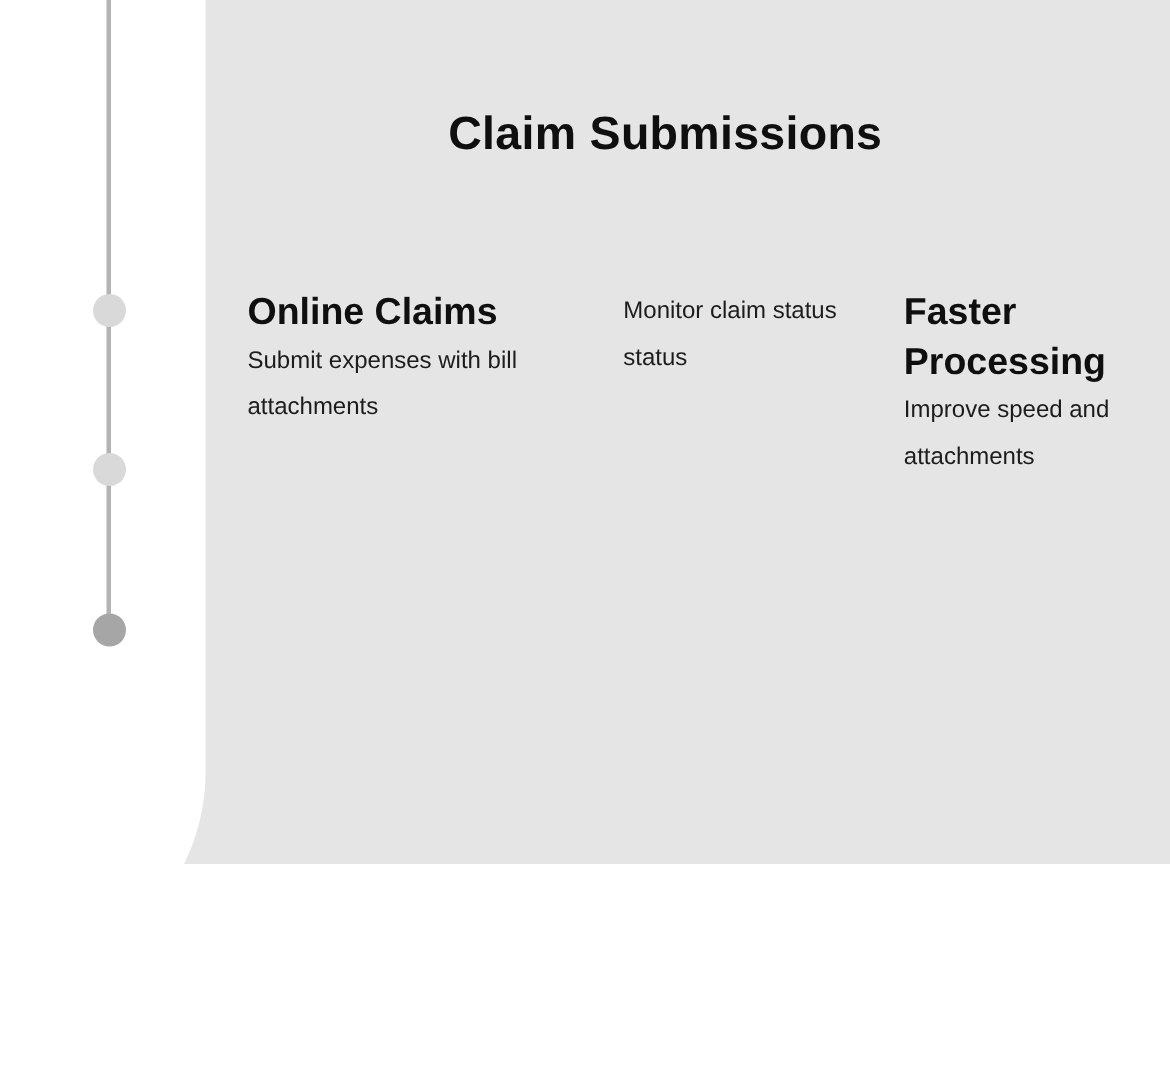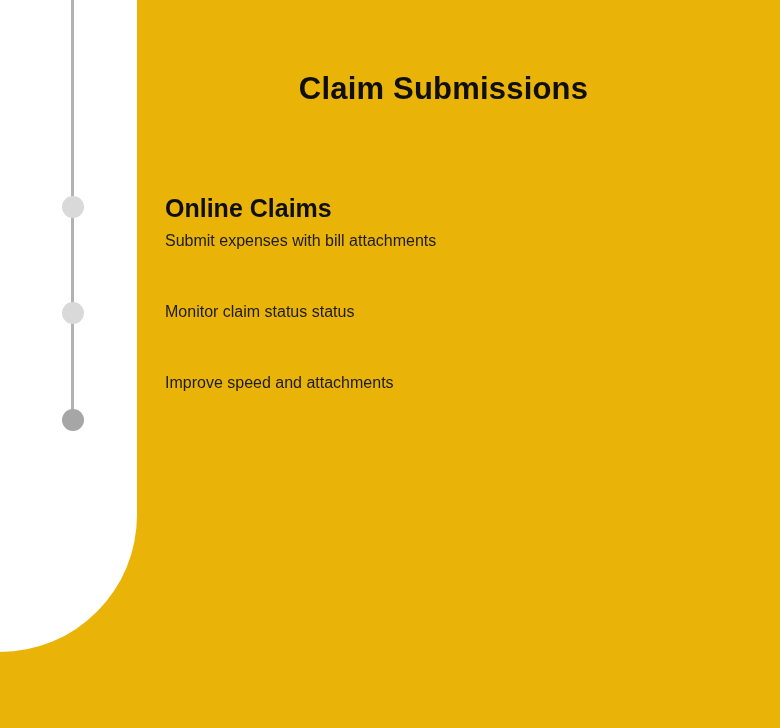--- a/index.html
+++ b/index.html
@@ -2,22 +2,22 @@
 <html><head>
 <meta charset="utf-8">
 <style>
   html, body { margin: 0; padding: 0; }
   body {
     font-family: "Liberation Sans", "DejaVu Sans", sans-serif;
     width: 780px; height: 728px; overflow: hidden;
   }
   .canvas {
     position: relative;
-    width: 780px; height: 728px;
-    background: #eab308;
+    width: 780px; height: 576px;
+    background: #e5e5e5;
   }
   .white-panel {
     position: absolute;
     left: 0; top: 0;
     width: 137px; height: 652px;
     background: #ffffff;
     border-bottom-right-radius: 137px;
   }
   .timeline-line {
     position: absolute;
@@ -42,21 +42,21 @@
     text-align: center;
     font-size: 31px;
     font-weight: 700;
     color: #0f0f0f;
     letter-spacing: 0.2px;
   }
   .items {
     position: absolute;
     left: 165px; top: 192px;
     display: flex;
-    flex-direction: column;
+    flex-direction: row;
     gap: 40px;
   }
   .item-heading {
     font-size: 25px;
     font-weight: 700;
     line-height: 33px;
     color: #0f0f0f;
   }
   .item-desc {
     font-size: 16px;
@@ -81,17 +81,18 @@
 
   <div class="items">
     <div class="item">
       <div class="item-heading">Online Claims</div>
       <div class="item-desc">Submit expenses with bill attachments</div>
     </div>
     <div class="item">
       <div class="item-desc">Monitor claim status status</div>
     </div>
     <div class="item">
+      <div class="item-heading">Faster Processing</div>
       <div class="item-desc">Improve speed and attachments</div>
     </div>
   </div>
 
 </div>
 
 </body></html>

